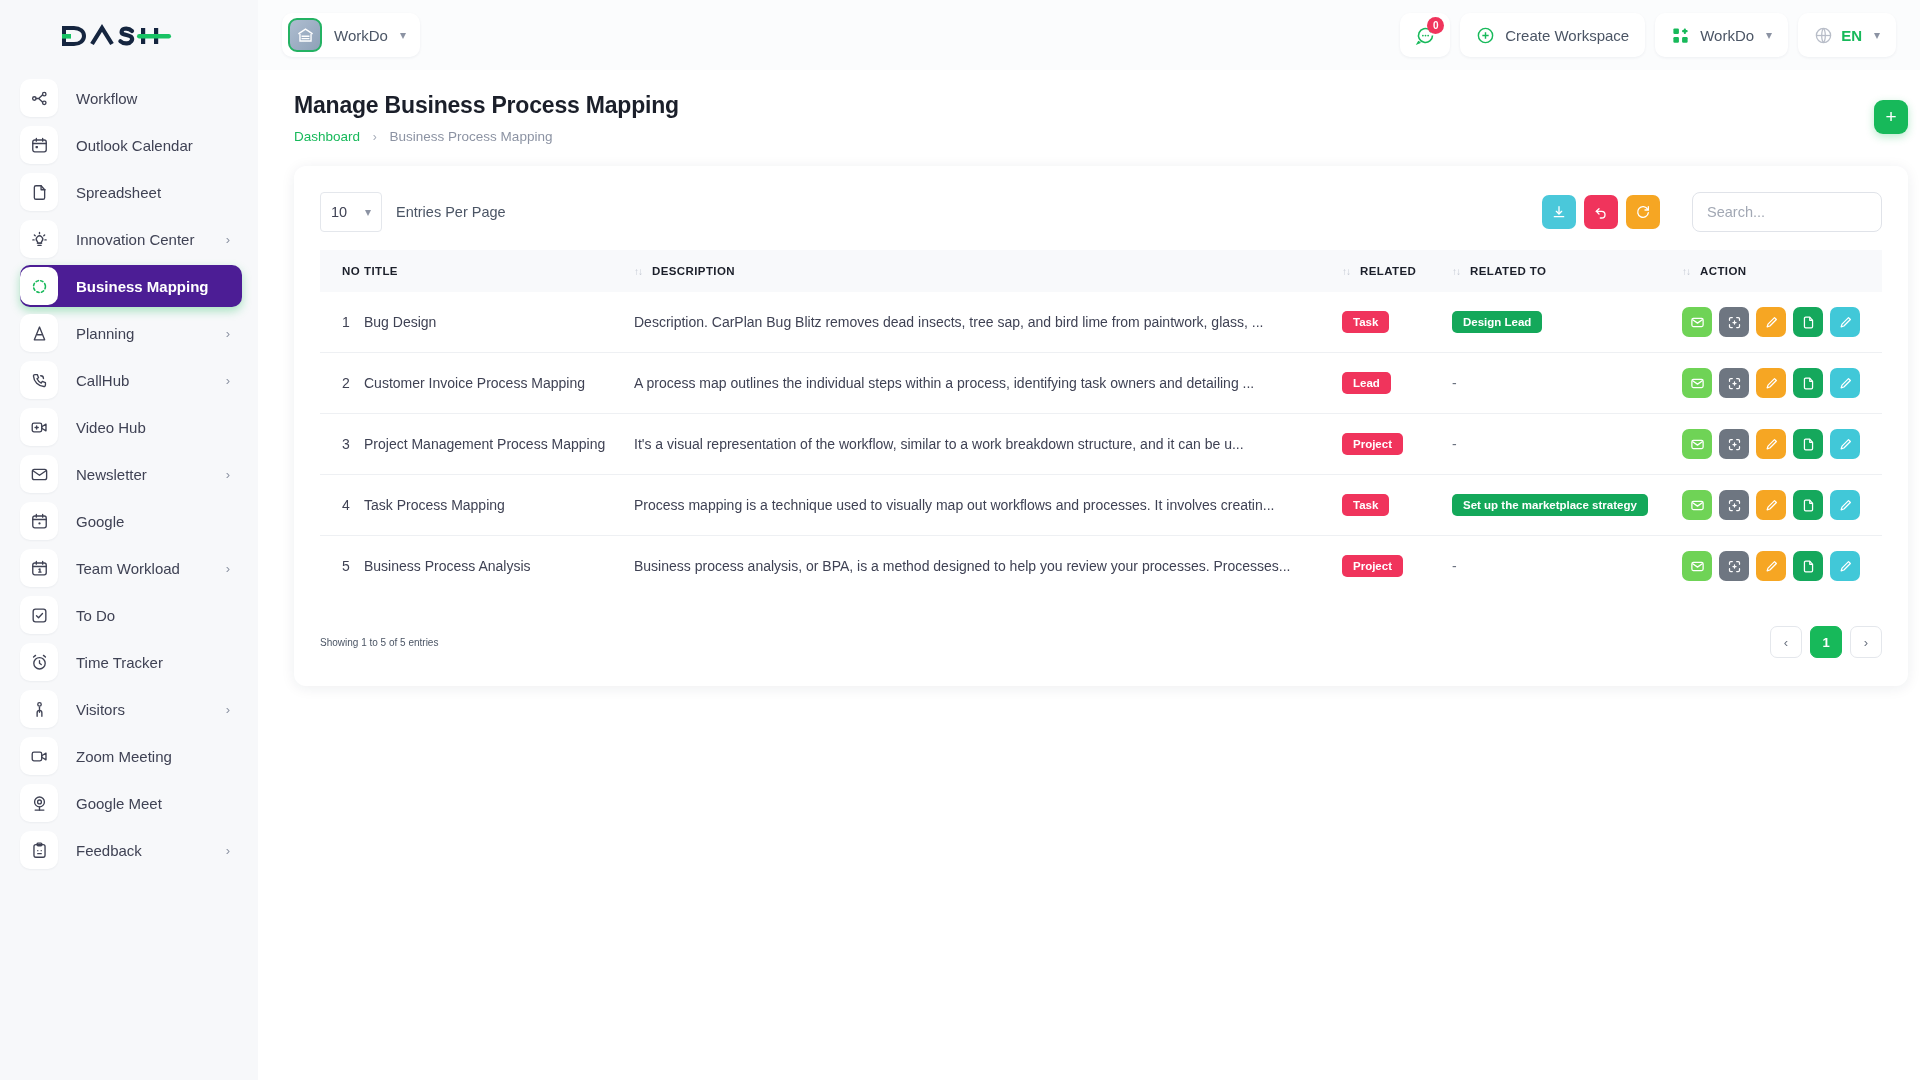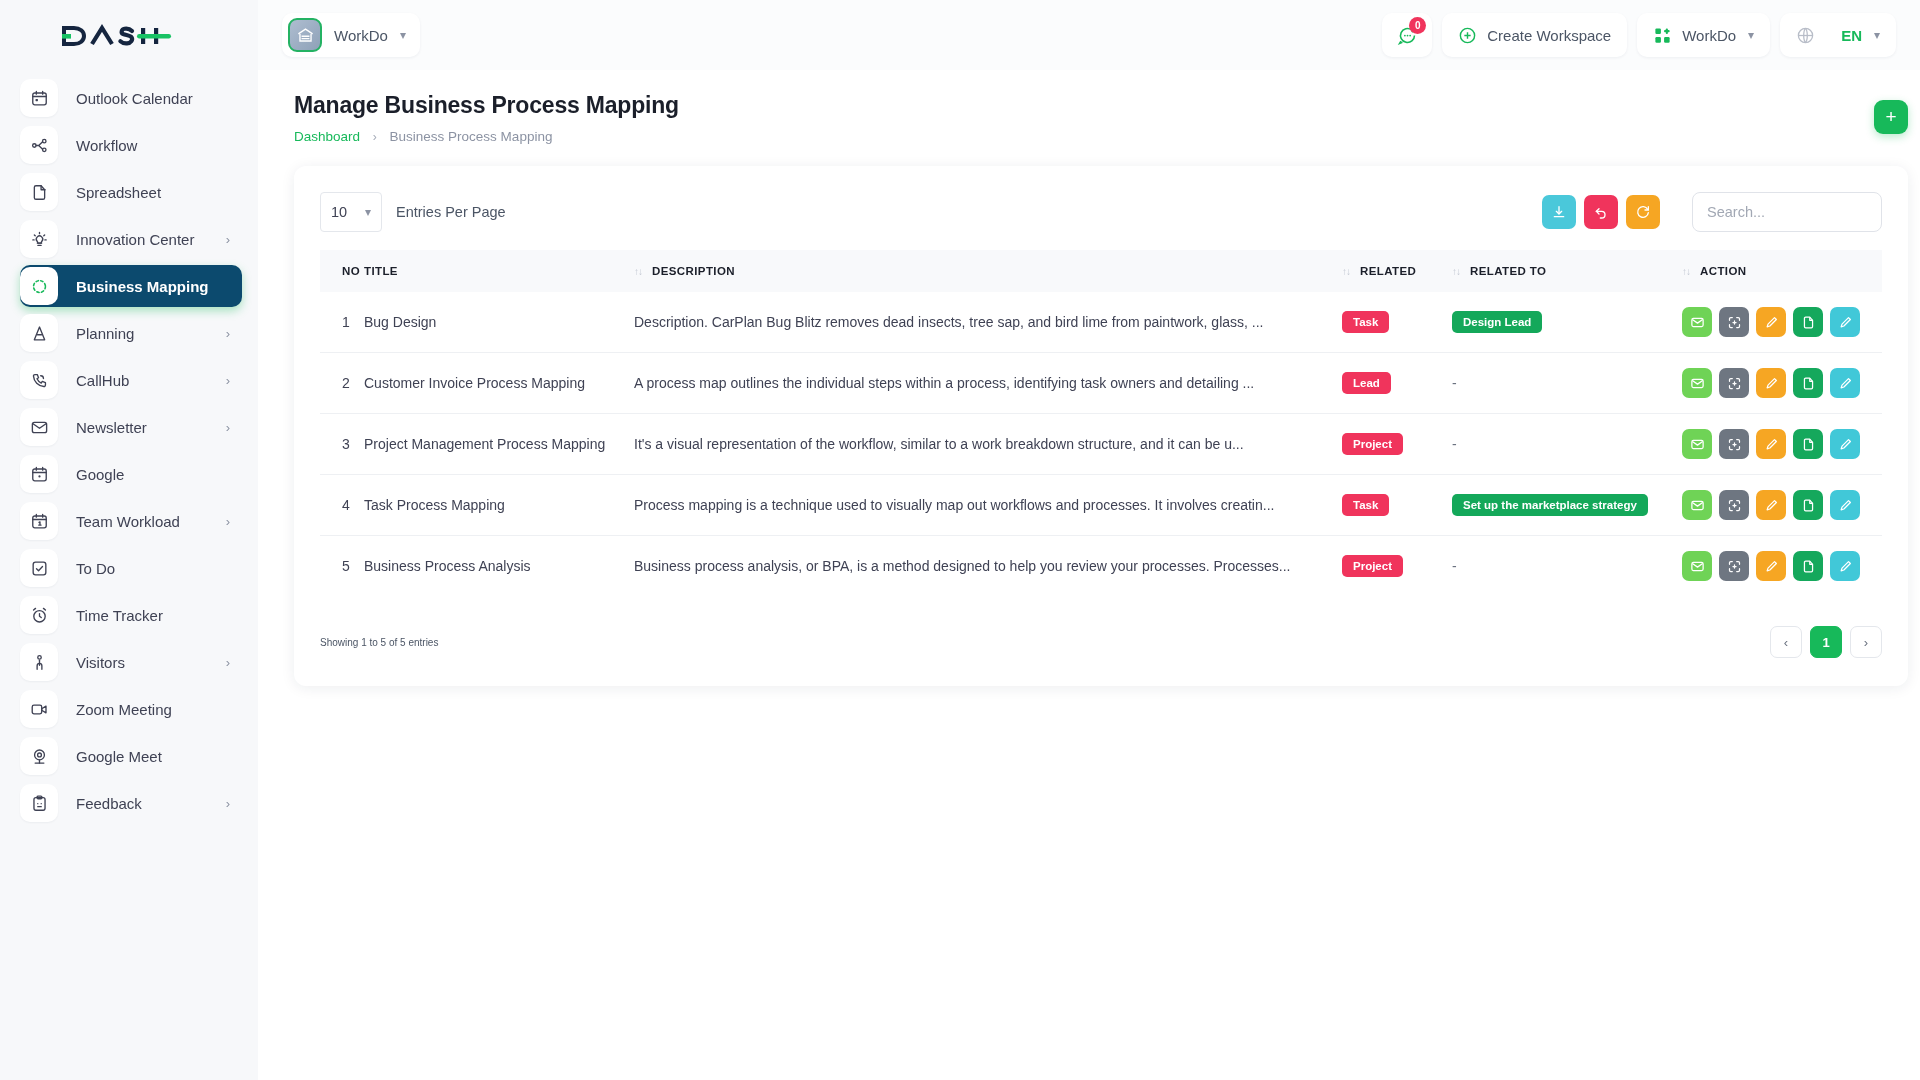--- a/index.html
+++ b/index.html
@@ -46,21 +46,21 @@
     font-size: 15px;
     color: #3f4254;
     font-weight: 400;
     white-space: nowrap;
   }
   .nav-caret {
     position: absolute; right: 12px;
     color: #8c93a3; font-size: 13px; line-height: 1;
   }
   .nav-item.active {
-    background: #0c4a6e;
+    background: #4c1d95;
     box-shadow: 0 4px 10px rgba(23,185,90,0.35);
   }
   .nav-item.active .nav-label { color: #ffffff; font-weight: 600; }
 
   
   #topbar {
     position: absolute; left: 258px; top: 0;
     width: 1662px; height: 70px;
     background: #fbfcfd;
     display: flex; align-items: center;
@@ -97,21 +97,21 @@
   }
   .tb-btn.icon-only { width: 50px; padding: 0; justify-content: center; }
   .badge-count {
     position: absolute; top: 4px; right: 6px;
     min-width: 17px; height: 17px; padding: 0 4px;
     background: #f0345c; color: #fff;
     border-radius: 9px; font-size: 10px; font-weight: 700;
     display: flex; align-items: center; justify-content: center;
   }
   .tb-btn .lbl { margin-left: 10px; white-space: nowrap; }
-  .tb-btn .lbl.green { color: #17b95a; font-weight: 600; margin-left: 26px; }
+  .tb-btn .lbl.green { color: #17b95a; font-weight: 600; margin-left: 8px; }
 
   
   #main {
     position: absolute; left: 270px; top: 70px;
     width: 1662px; height: 1010px;
     background: #ffffff;
     padding: 0 24px;
   }
   #page-head {
     display: flex; align-items: flex-start; padding-top: 22px;
@@ -239,42 +239,42 @@
       <path d="M70 8c-2-2-5-2.6-7.5-2.2-3 .5-4 4-1.2 5.3 2.5 1.2 7 1 8.4 3.4 1.3 2.3-.8 5.6-4.7 5.9-2.6.2-5-.6-6.6-2.1" fill="none" stroke="#15253f" stroke-width="4.2" stroke-linecap="round"></path>
       <rect x="79" y="5" width="4.2" height="16" fill="#15253f"></rect>
       <rect x="92" y="5" width="4.2" height="16" fill="#15253f"></rect>
       <rect x="75" y="11" width="34" height="4.4" rx="2.2" fill="#19c264"></rect>
     </svg>
   </div>
   <div id="nav-scroll">
       <div class="nav-item">
         <span class="nav-icon">
           <svg width="19" height="19" viewBox="0 0 24 24" fill="none" stroke="#3f4254" stroke-width="1.7" stroke-linecap="round" stroke-linejoin="round">
+            <circle cx="18" cy="6.5" r="2.2"></circle>
+            <circle cx="18" cy="17.5" r="2.2"></circle>
+            <circle cx="5.5" cy="12" r="2.2"></circle>
+            <path d="M7.7 12h3.3M11 12l5-4.6M11 12l5 4.6"></path>
+          </svg>
+        </span>
+        <span class="nav-label">Workflow</span>
+      </div>
+      <div class="nav-item">
+        <span class="nav-icon">
+          <svg width="19" height="19" viewBox="0 0 24 24" fill="none" stroke="#3f4254" stroke-width="1.7" stroke-linecap="round" stroke-linejoin="round">
             <rect x="3.5" y="5" width="17" height="15" rx="2.5"></rect>
             <path d="M3.5 9.5h17"></path>
             <path d="M8 3v3.5M16 3v3.5"></path>
             <rect x="7" y="12.5" width="3" height="3" rx="0.6" fill="#3f4254" stroke="none"></rect>
           </svg>
         </span>
         <span class="nav-label">Outlook Calendar</span>
       </div>
       <div class="nav-item">
         <span class="nav-icon">
           <svg width="19" height="19" viewBox="0 0 24 24" fill="none" stroke="#3f4254" stroke-width="1.7" stroke-linecap="round" stroke-linejoin="round">
-            <circle cx="18" cy="6.5" r="2.2"></circle>
-            <circle cx="18" cy="17.5" r="2.2"></circle>
-            <circle cx="5.5" cy="12" r="2.2"></circle>
-            <path d="M7.7 12h3.3M11 12l5-4.6M11 12l5 4.6"></path>
-          </svg>
-        </span>
-        <span class="nav-label">Workflow</span>
-      </div>
-      <div class="nav-item">
-        <span class="nav-icon">
-          <svg width="19" height="19" viewBox="0 0 24 24" fill="none" stroke="#3f4254" stroke-width="1.7" stroke-linecap="round" stroke-linejoin="round">
             <path d="M14 3.5H7.5A2 2 0 0 0 5.5 5.5v13a2 2 0 0 0 2 2h9a2 2 0 0 0 2-2V8.5z"></path>
             <path d="M14 3.5v5h5"></path>
           </svg>
         </span>
         <span class="nav-label">Spreadsheet</span>
       </div>
       <div class="nav-item">
         <span class="nav-icon">
           <svg width="19" height="19" viewBox="0 0 24 24" fill="none" stroke="#3f4254" stroke-width="1.7" stroke-linecap="round" stroke-linejoin="round">
             <path d="M9.2 16.5h5.6"></path>
@@ -306,20 +306,30 @@
       </div>
       <div class="nav-item">
         <span class="nav-icon">
           <svg width="19" height="19" viewBox="0 0 24 24" fill="none" stroke="#3f4254" stroke-width="1.7" stroke-linecap="round" stroke-linejoin="round">
             <path d="M6.2 4.5h3l1.6 4-2 1.3a11 11 0 0 0 5.4 5.4l1.3-2 4 1.6v3a1.8 1.8 0 0 1-2 1.8C10.3 19 5 13.7 4.4 6.5a1.8 1.8 0 0 1 1.8-2z"></path>
             <path d="M17 9.5a3.5 3.5 0 0 0-3.5-3.5"></path>
           </svg>
         </span>
         <span class="nav-label">CallHub</span>
         <span class="nav-caret">›</span>
+      </div>
+      <div class="nav-item">
+        <span class="nav-icon">
+          <svg width="19" height="19" viewBox="0 0 24 24" fill="none" stroke="#3f4254" stroke-width="1.7" stroke-linecap="round" stroke-linejoin="round">
+            <rect x="2.8" y="6.5" width="12" height="11" rx="2.2"></rect>
+            <path d="M14.8 11l5.4-3.2v8.4L14.8 13z"></path>
+            <path d="M6.4 12h4M8.4 10v4"></path>
+          </svg>
+        </span>
+        <span class="nav-label">Video Hub</span>
       </div>
       <div class="nav-item">
         <span class="nav-icon">
           <svg width="19" height="19" viewBox="0 0 24 24" fill="none" stroke="#3f4254" stroke-width="1.7" stroke-linecap="round" stroke-linejoin="round">
             <rect x="3" y="5.5" width="18" height="13" rx="2.4"></rect>
             <path d="M3.8 7.2L12 13l8.2-5.8"></path>
           </svg>
         </span>
         <span class="nav-label">Newsletter</span>
         <span class="nav-caret">›</span>

